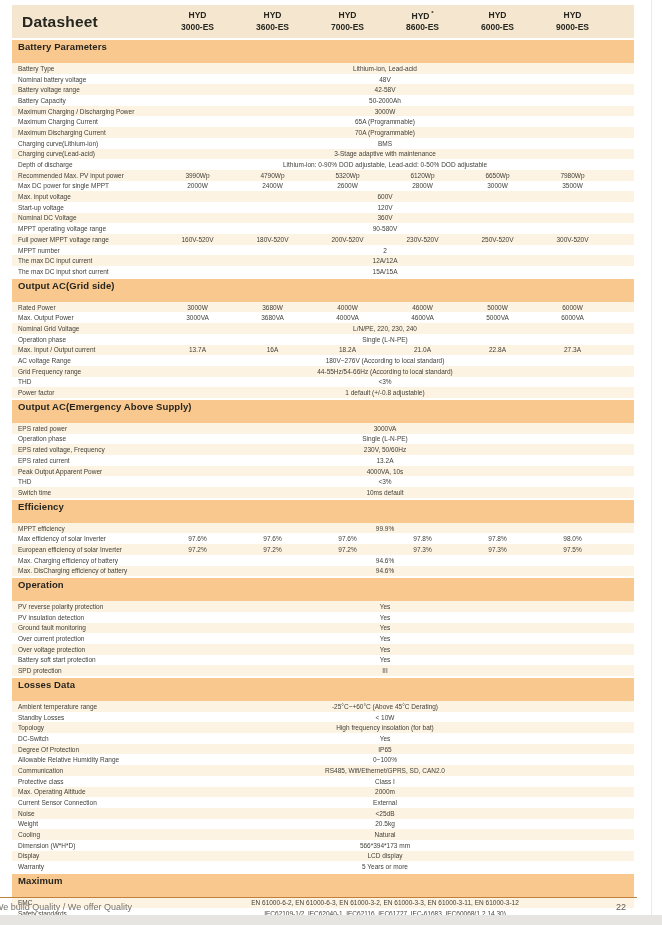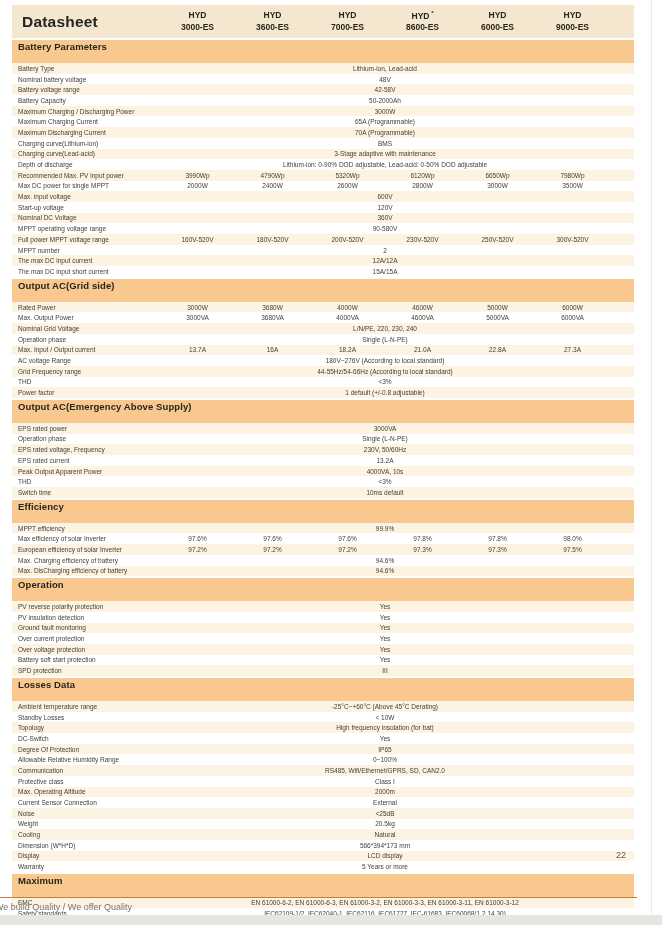--- a/index.html
+++ b/index.html
@@ -20,21 +20,21 @@
   .row{display:grid;grid-template-columns:148px repeat(6,75px) 1fr;height:10.7px;align-items:center;}
   .rows .row:nth-child(odd){background:var(--rowalt);}
   .label{padding-left:6px;font-size:6.5px;white-space:nowrap;}
   .cell{text-align:center;font-size:6.5px;white-space:nowrap;}
   .shared{grid-column:2/8;}
   .footnote{font-size:6px;color:#5c5b55;padding-left:6px;margin-top:3px;}
 
   
   .footer-rule{position:absolute;left:0;top:897px;width:637px;height:1px;background:#c0803e;}
   .footer-text{position:absolute;left:-5px;top:902px;font-size:9px;color:#75746e;}
-  .page-number{position:absolute;left:616px;top:850px;font-size:9px;color:#5c5b55;}
+  .page-number{position:absolute;left:616px;top:902px;font-size:9px;color:#5c5b55;}
   .bottom-strip{position:absolute;left:0;bottom:0;width:662px;height:10px;background:#e7e5e1;}
   .right-edge{position:absolute;top:0;right:10px;bottom:10px;width:1px;background:#edebe6;}
 </style>
 </head>
 <body>
 
 <div class="page">
   <div class="content">
 
     <div class="top-band">

